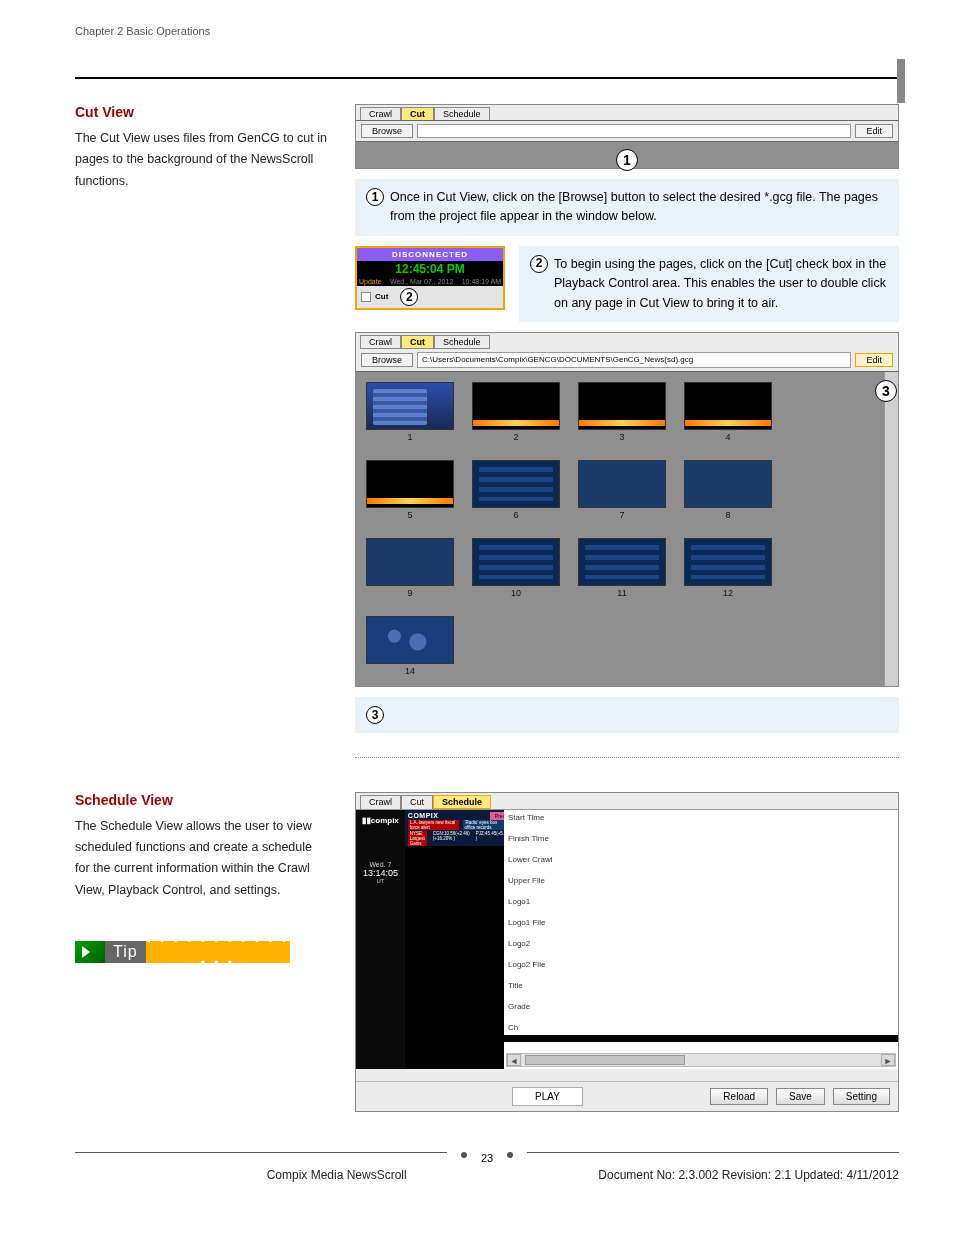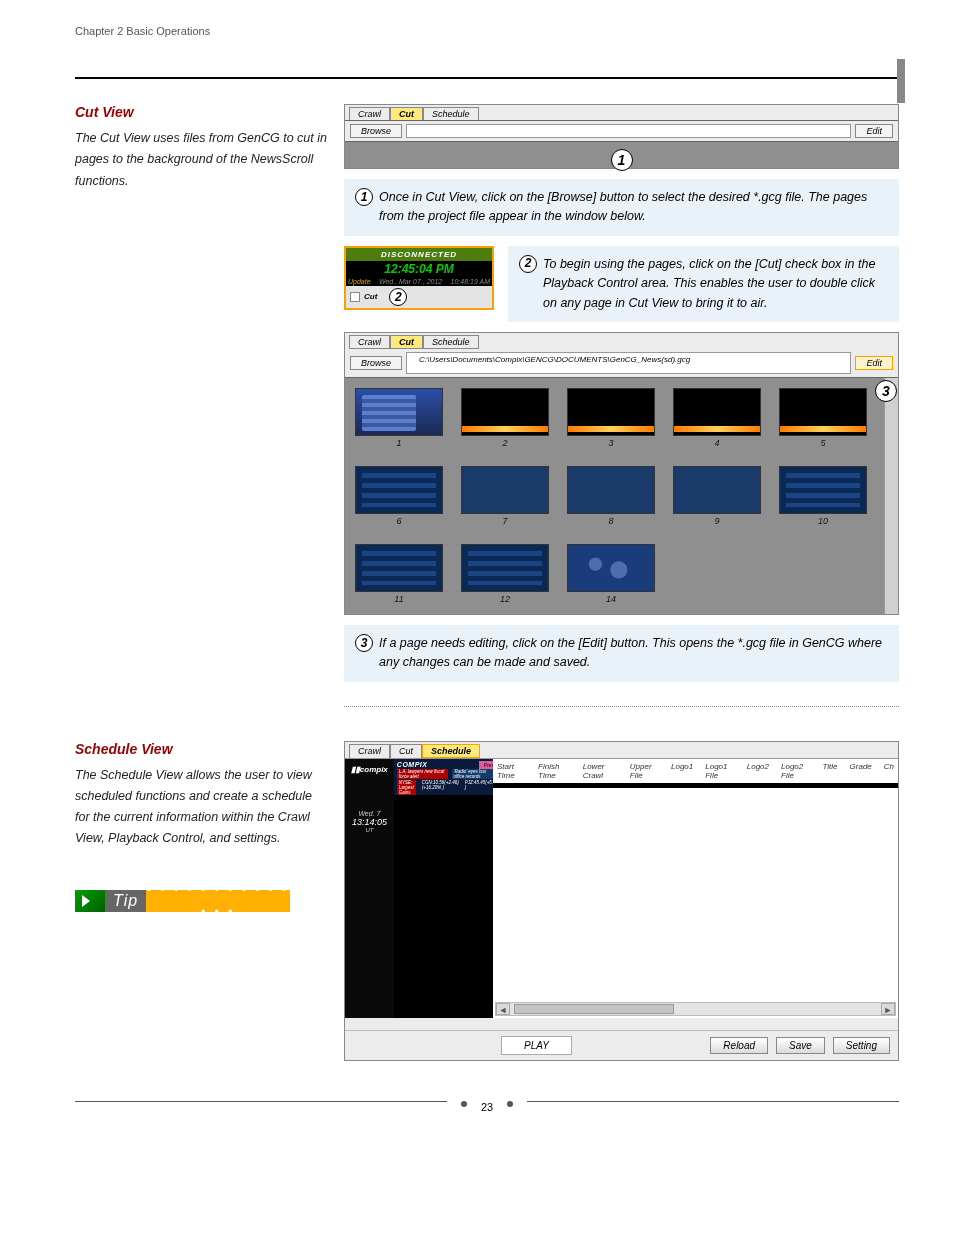--- a/index.html
+++ b/index.html
@@ -2,21 +2,21 @@
 <html><head>
 <meta charset="utf-8">
 <style>
   * { box-sizing: border-box; margin: 0; padding: 0; }
   body { font-family: Arial, Helvetica, sans-serif; background: #fff; color: #000; width: 954px; margin: 0 auto; }
   .page { position: relative; padding: 25px 55px 40px 75px; }
   .header-text { text-align: left; font-size: 11px; color: #555; padding-bottom: 10px; margin-bottom: 30px; }
   .rule-thick { height: 2px; background: #000; }
   .header-rule-wrap { position: relative; }
   .header-rule-tab { position: absolute; right:-6px; top:-18px; width:8px; height:44px; background:#888; }
-  .two-col { display: flex; gap: 14px; margin-top: 25px; font-style: italic; }
+  .two-col { display: flex; gap: 25px; margin-top: 25px; }
   .lcol { flex: 0 0 255px; }
   .rcol { flex: 1; }
   .h-sec { color: #9b0000; font-size: 14px; font-weight: bold; margin-bottom: 8px; font-family: Arial, sans-serif; }
   .body-text { font-size: 12.5px; line-height: 1.7; color: #222; }
   .info-box { background: #eaf2f9; border: 1px solid #eaf2f9; padding: 8px 10px; font-size: 12.5px; line-height: 1.55; margin: 10px 0; display:flex; align-items:flex-start; gap:6px; }
   .circ-num { display:inline-flex; width:18px; height:18px; border:1.5px solid #000; border-radius:50%; align-items:center; justify-content:center; font-size:12px; font-weight:bold; flex:0 0 18px; background:#fff;}
   .circ-num.big { width:22px; height:22px; font-size:14px; }
   .fig-wrap { position: relative; }
 
   
@@ -25,21 +25,21 @@
   .fig1 .tab { border:1px solid #888; border-bottom:none; padding:1px 8px; background:#ececec; font-size:9px; color:#000; cursor:pointer;}
   .fig1 .tab.on { background:#ffe97a; font-weight:bold;}
   .fig1 .bar2 { background:#ececec; padding:3px 5px; display:flex; align-items:center; gap:4px; border-bottom:1px solid #666;}
   .fig1 .btn { border:1px solid #888; background:#f3f3f3; padding:1px 10px; font-size:9px; color:#000; cursor:pointer;}
   .fig1 .path { flex:1; background:#fff; border:1px solid #999; height:14px; font-size:9px; padding:0 4px; line-height:14px; overflow:hidden; white-space:nowrap;}
   .fig1 .gap { height:26px; background:#8f8f8f; }
   .fig1-callout { position:absolute; left:50%; bottom:-2px; transform:translateX(-50%); }
 
   
   .pbk { border:2px solid #f5a300; background:#000; width:150px; font-size:8px; color:#0f0; text-align:center; }
-  .pbk .disc { background:#4d7c0f; color:#fff; font-size:8px; font-weight:bold; padding:2px 0; letter-spacing:1px;}
+  .pbk .disc { background:#8b5cf6; color:#fff; font-size:8px; font-weight:bold; padding:2px 0; letter-spacing:1px;}
   .pbk .time { color:#0c0; font-size:12px; font-weight:bold; padding:1px 0;}
   .pbk .date { color:#888; font-size:7px; padding:1px 2px; display:flex; justify-content:space-between;}
   .pbk .foot { background:#e4e4e4; color:#000; display:flex; align-items:center; gap:4px; padding:2px 4px; font-size:8px;}
   .pbk .chk { width:10px; height:10px; border:1px solid #888; background:#fff; display:inline-block;}
 
   
   .fig3 { border:1px solid #888; background:#8f8f8f; font-size:9px; }
   .fig3 .thumbs { padding:10px; display:flex; flex-wrap:wrap; gap:18px 18px; background:#8f8f8f; }
   .thcell { width:88px; }
   .th { width:88px; height:48px; background:#000; border:1px solid #333; position:relative; overflow:hidden;}
@@ -71,21 +71,21 @@
   .fig4 .preview { flex:1; background:#0a0a0a; color:#ccc; padding:6px; font-size:7px; position:relative;}
   .fig4 .preview .logo { color:#fff; font-weight:bold; font-size:8px; margin-bottom:16px;}
   .fig4 .preview .pvtime { color:#fff; font-size:9px;  }
   .fig4 .lower { height:36px; background:linear-gradient(#0b1a3a,#0b1a3a); color:#fff; font-size:5px; padding:2px 3px; position:relative;}
   .fig4 .lower .cmp { font-weight:bold; font-size:7px; letter-spacing:0.5px; color:#fff;}
   .fig4 .lower .prev { position:absolute; right:2px; top:2px; background:#e65a9a; color:#000; font-size:5px; padding:1px 5px;}
   .fig4 .lower .row { display:flex; gap:4px; font-size:4.5px; color:#fff; padding-top:1px;}
   .fig4 .lower .row span:nth-child(1){ background:#b00000; color:#fff; padding:0 2px;}
   .fig4 .lower .row span:nth-child(2){ background:#133a6a; color:#fff; padding:0 2px;}
   .fig4 .right { flex:1; background:#fff; position:relative;}
-  .fig4 .cols { display:flex; border-bottom:5px solid #000000; padding:3px 4px; gap:12px; font-size:8px; color:#333;}
+  .fig4 .cols { display:flex; border-bottom:7px solid #000000; padding:3px 4px; gap:12px; font-size:8px; color:#333;flex-direction:column;}
   .fig4 .scroll-h { position:absolute; left:2px; right:2px; bottom:2px; height:14px; background:#e3e3e3; border:1px solid #bbb;}
   .fig4 .scroll-h .thumb{ position:absolute; left:18px; width:160px; top:1px; bottom:1px; background:#c4c4c4; border:1px solid #999;}
   .fig4 .scroll-h .arr{ position:absolute; top:0; bottom:0; width:14px; background:#dadada; border:1px solid #aaa; color:#555; text-align:center; line-height:12px; font-size:9px;}
   .fig4 .foot { position:absolute; left:0; right:0; bottom:0; height:30px; display:flex; align-items:center; padding:4px 8px; gap:8px; background:#ececec; border-top:1px solid #bbb;}
   .fig4 .foot .play { border:1px solid #aaa; background:#fff; padding:3px 22px; font-size:10px; margin-left:148px;}
   .fig4 .foot .sp { flex:1;}
   .fig4 .foot .btn { border:1px solid #888; background:linear-gradient(#fff,#dcdcdc); padding:2px 12px; font-size:10px; }
 
   
   .tipbox { margin-top:40px; width:215px; }
@@ -167,21 +167,21 @@
 
       <div class="fig-wrap" style="margin-top:10px;">
         <div class="fig3">
           <div class="tabs" style="background:#ececec; padding:2px 4px 0 4px; display:flex;">
             <div class="tab" style="border:1px solid #888;padding:1px 8px;background:#ececec;font-size:9px;">Crawl</div>
             <div class="tab" style="border:1px solid #888;padding:1px 8px;background:#ffe97a;font-size:9px;font-weight:bold;">Cut</div>
             <div class="tab" style="border:1px solid #888;padding:1px 8px;background:#ececec;font-size:9px;">Schedule</div>
           </div>
           <div style="background:#ececec;padding:3px 5px;display:flex;align-items:center;gap:4px;border-bottom:1px solid #666;">
             <div class="btn" style="border:1px solid #888;background:#f3f3f3;padding:1px 10px;font-size:9px;">Browse</div>
-            <div class="path" style="flex:1;background:#fff;border:1px solid #999;height:22px;font-size:8px;padding:0 12px;line-height:14px;overflow:hidden;">C:\Users\Documents\Compix\GENCG\DOCUMENTS\GenCG_News(sd).gcg</div>
+            <div class="path" style="flex:1;background:#fff;border:1px solid #999;height:16px;font-size:8px;padding:0 4px;line-height:14px;overflow:hidden;">C:\Users\Documents\Compix\GENCG\DOCUMENTS\GenCG_News(sd).gcg</div>
             <div class="btn" style="border:1.5px solid #f5a300;background:#fff3cc;padding:1px 10px;font-size:9px;">Edit</div>
           </div>
           <div class="body">
             <div class="thumbs" style="flex:1">
               <div class="thcell">
                   <div class="th news"></div>
                   <div class="thlabel">1</div>
                 </div>
               <div class="thcell">
                   <div class="th">
@@ -241,21 +241,20 @@
                 </div>
             </div>
             <div class="sb"></div>
           </div>
         </div>
         <span class="circ-num big circ-over" style="right:2px; top:48px;">3</span>
       </div>
 
       <div class="info-box">
         <span class="circ-num">3</span>
-        <span>If a page needs editing, click on the [Edit] button. This opens the *.gcg file in GenCG where any changes can be made and saved.</span>
       </div>
 
       <hr class="dotdiv">
     </div>
   </div>
 
   <div class="two-col" style="margin-top:10px;">
     <div class="lcol">
       <div class="h-sec">Schedule View</div>
       <div class="body-text">The Schedule View allows the user to view scheduled functions and create a schedule for the current information within the Crawl View, Playback Control, and settings.</div>
@@ -333,13 +332,18 @@
     </div>
   </div>
 
   <div class="foot-sep">
     <div class="ln"></div>
       <div class="dot"></div>
     <div class="pg">23</div>
     <div class="dot"></div>
       <div class="ln"></div>
   </div>
+  <div class="foot-txt">
+    <span></span>
+    <span>Compix Media NewsScroll</span>
+    <span>Document No: 2.3.002 Revision: 2.1 Updated: 4/11/2012</span>
+  </div>
 </div>
 
 </body></html>

